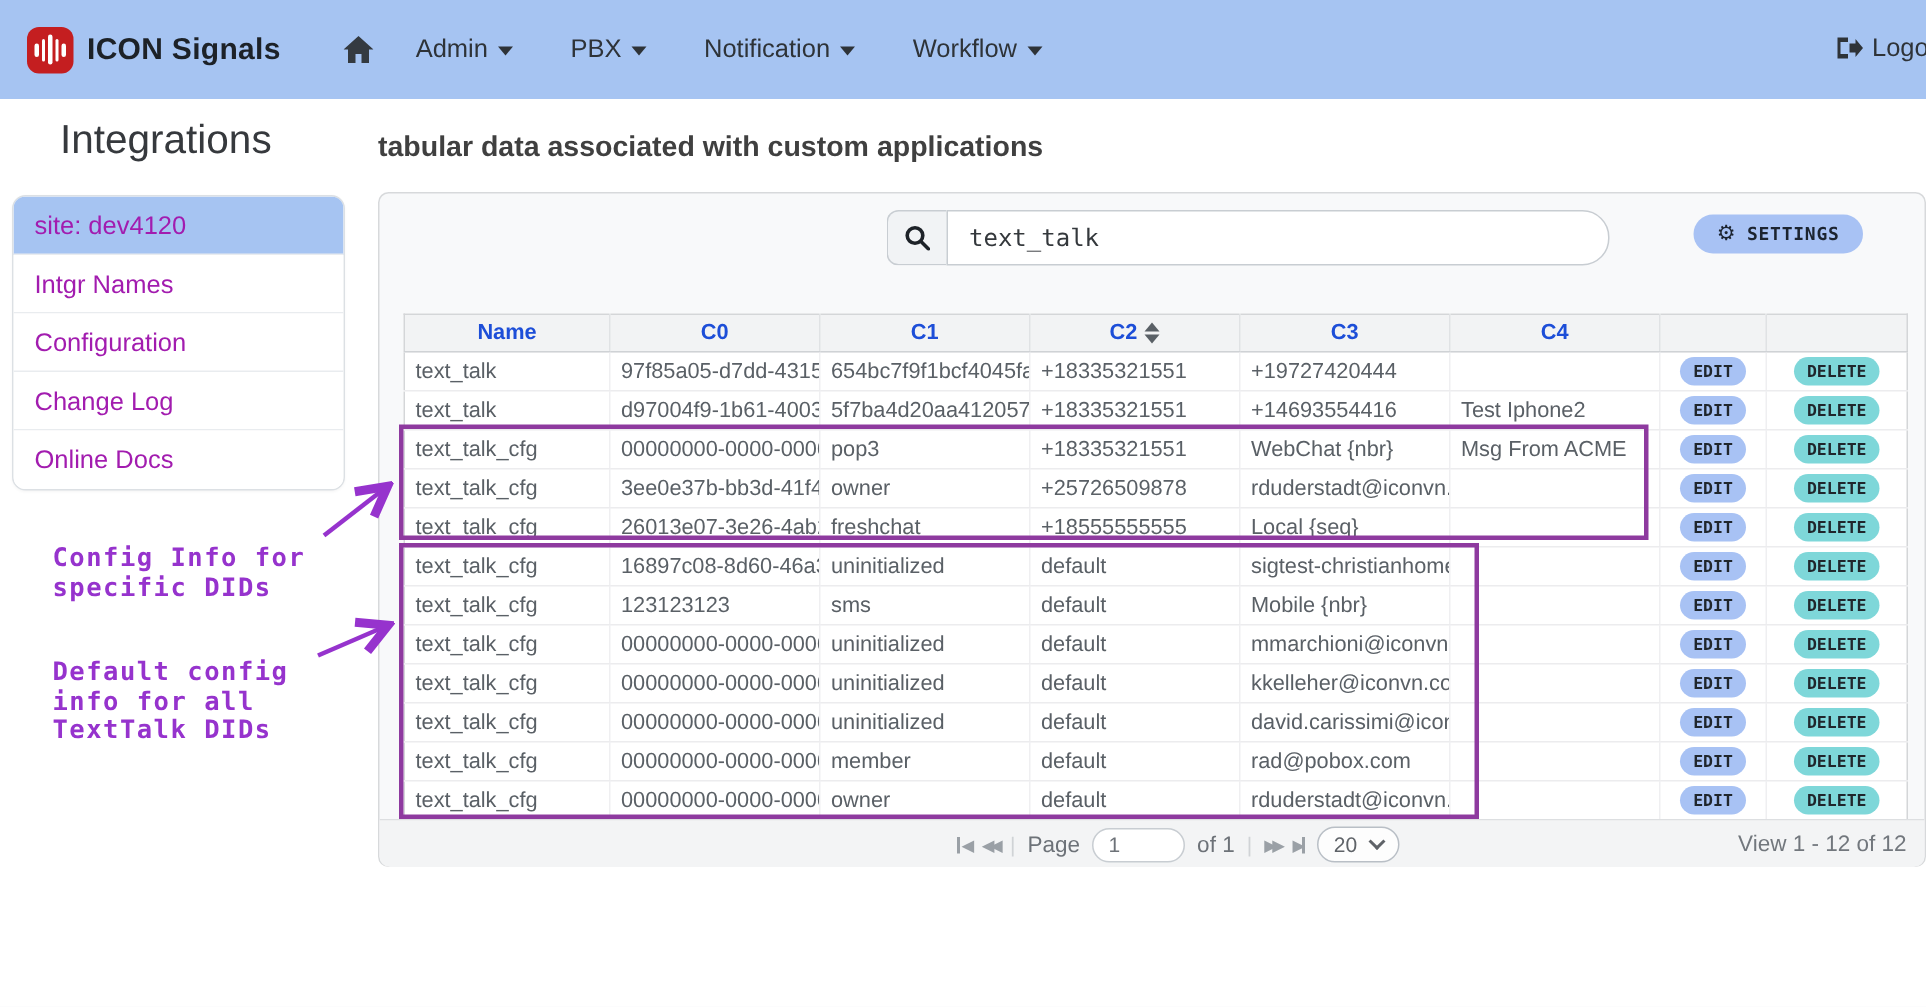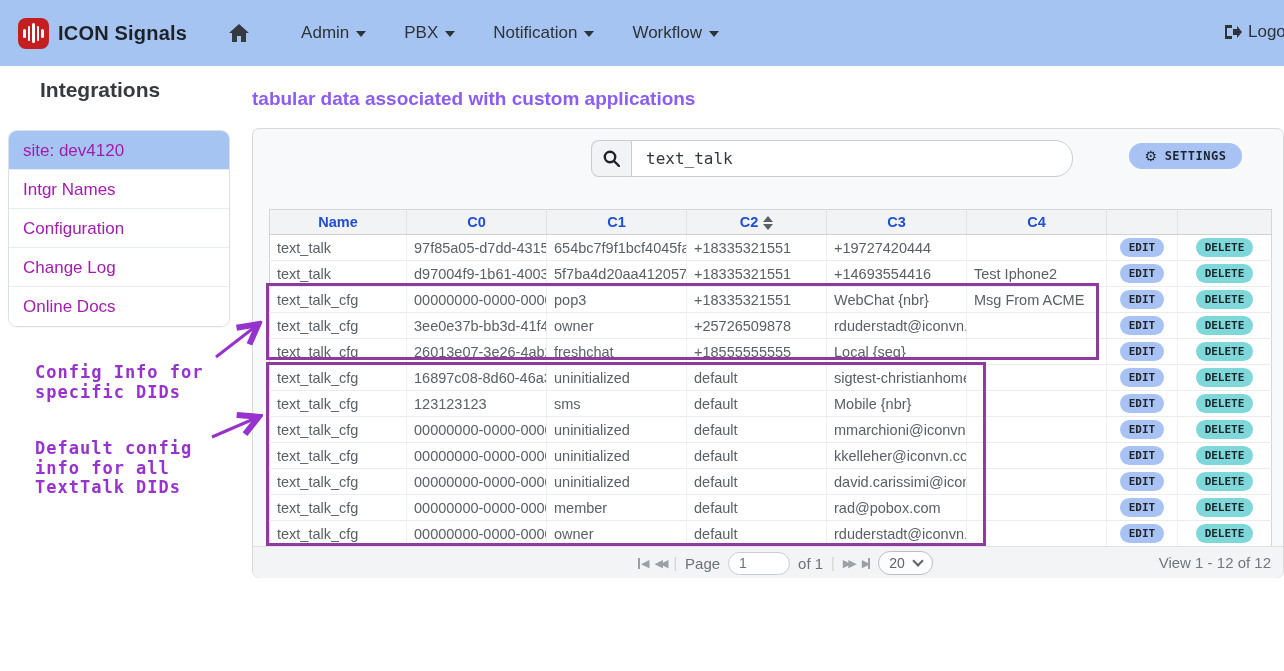--- a/index.html
+++ b/index.html
@@ -6,28 +6,28 @@
   body { font-family:"Liberation Sans", sans-serif; background:#fff; }
   .screen { position:relative; width:1284px; height:588px; background:#fff; overflow:hidden; }
 
   
   .topbar { position:absolute; left:0; top:0; width:1284px; height:66px; background:#a6c4f2; display:flex; align-items:center; }
   .logo { width:31px; height:31px; background:#c41e20; border-radius:8px; margin-left:18px;
           display:flex; align-items:center; justify-content:center; gap:2px; }
   .logo i { display:block; width:2.5px; background:#fff; border-radius:2px; }
   .brand { font-size:20px; font-weight:bold; color:#1d2228; margin-left:9px; letter-spacing:.2px; }
   .home { margin-left:42px; cursor:pointer; display:flex; align-items:center; }
-  .nav { display:flex; margin-left:52px; gap:38px; }
+  .nav { display:flex; margin-left:28px; gap:38px; }
   .nav-item { font-size:17px; color:#2e3338; display:flex; align-items:center; gap:7px; cursor:pointer; }
   .caret { width:0; height:0; border-left:5px solid transparent; border-right:5px solid transparent; border-top:6px solid #2e3338; margin-top:2px; }
   .logout { position:absolute; right:-16px; top:22px; font-size:17px; color:#2e3338; display:flex; align-items:center; gap:6px; cursor:pointer; }
 
   
-  .page-title { position:absolute; left:40px; top:78px; font-size:21px; font-weight:bold; color:#36393d; }
-  .page-subtitle { position:absolute; left:252px; top:88px; font-size:19px; font-weight:bold; color:#8b5cf6; }
+  .page-title { position:absolute; left:40px; top:78px; font-size:27px; font-weight:normal; color:#36393d; }
+  .page-subtitle { position:absolute; left:252px; top:88px; font-size:19px; font-weight:bold; color:#404040; }
 
   
   .sidebar { position:absolute; left:8px; top:130px; width:222px; background:#fff; border:1px solid #dcе0e4; border:1px solid #dce0e4; border-radius:9px; overflow:hidden; box-shadow:0 1px 2px rgba(0,0,0,.04); }
   .side-item { height:39px; line-height:39px; padding-left:14px; font-size:17px; color:#a21caf; border-bottom:1px solid #e9ecef; cursor:pointer; background:#fff; }
   .side-item:last-child { border-bottom:none; }
   .side-item.selected { background:#a6c4f2; }
 
   
   .card { position:absolute; left:252px; top:128px; width:1032px; height:450px; background:#f8f9fa; border:1px solid #d7d9db; border-radius:7px; }
   .searchwrap { position:absolute; left:338px; top:11px; height:37px; display:flex; }

